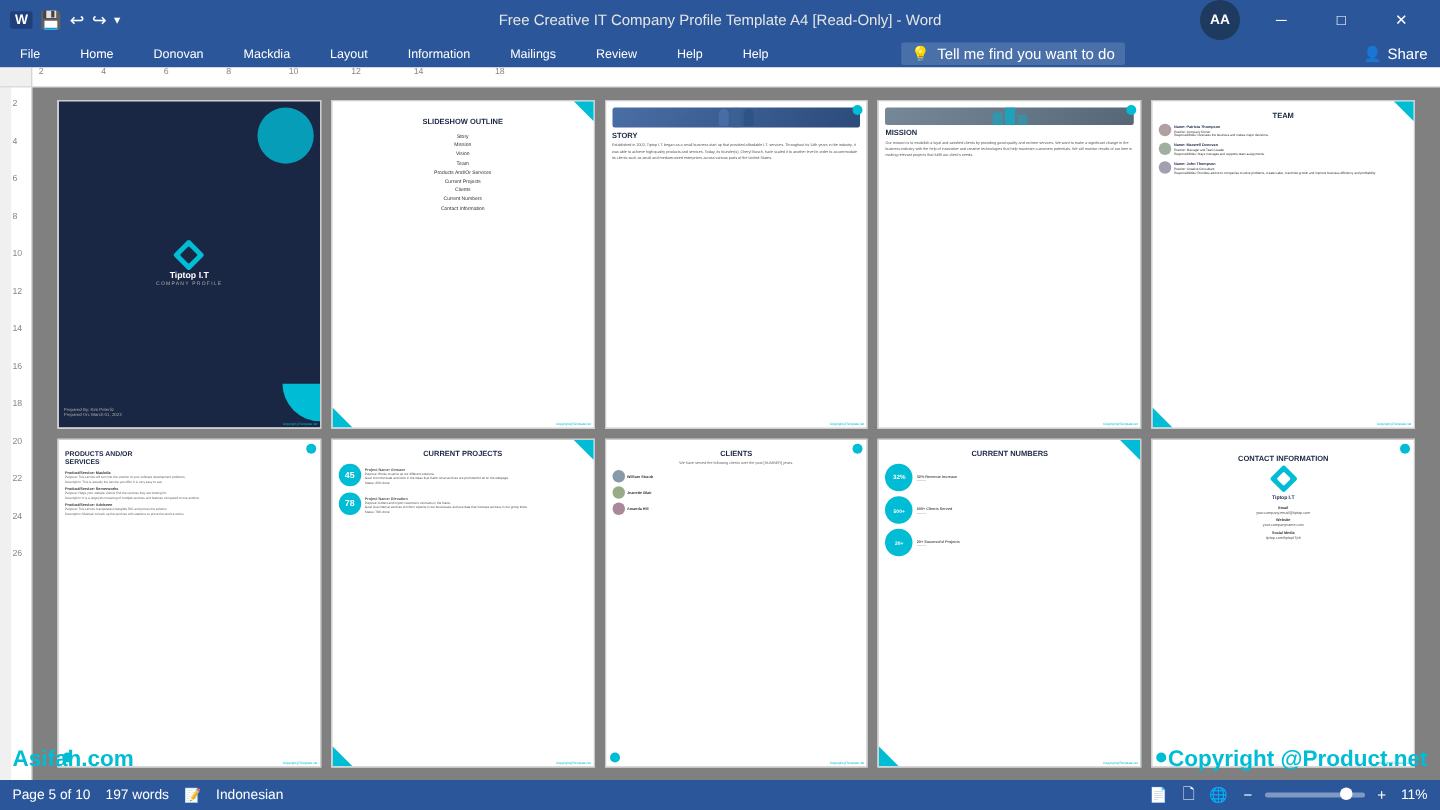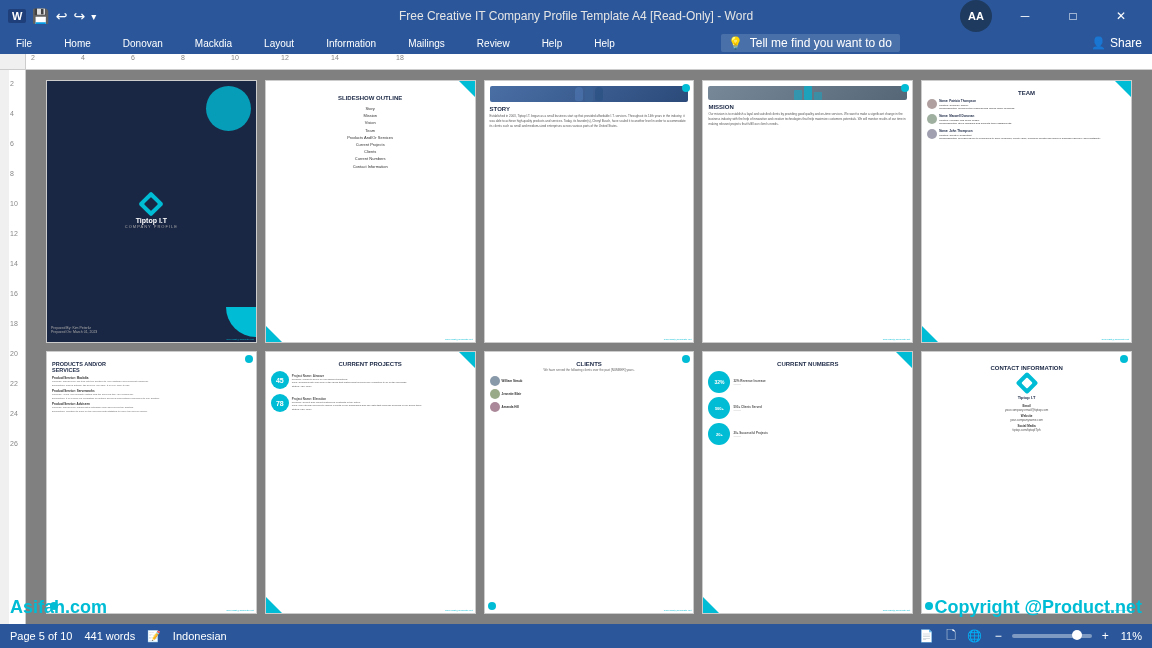--- a/index.html
+++ b/index.html
@@ -944,21 +944,21 @@
         </div>
         <div class="page-overlay-wm-right">Copyright@Template.net</div>
       </div>
 
     </div>
   </div>
 </div>
 
 <div id="status-bar">
   <span>Page 5 of 10</span>
-  <span>441 words</span>
+  <span>197 words</span>
 
   <span style="cursor:pointer;">📝</span>
   <span style="cursor:pointer;">Indonesian</span>
   <div id="status-bar-right">
     <span class="view-btn">📄</span>
     <span class="view-btn">🗋</span>
     <span class="view-btn">🌐</span>
     <span class="view-btn">−</span>
     <div class="zoom-slider">
       <div class="zoom-thumb"></div>

